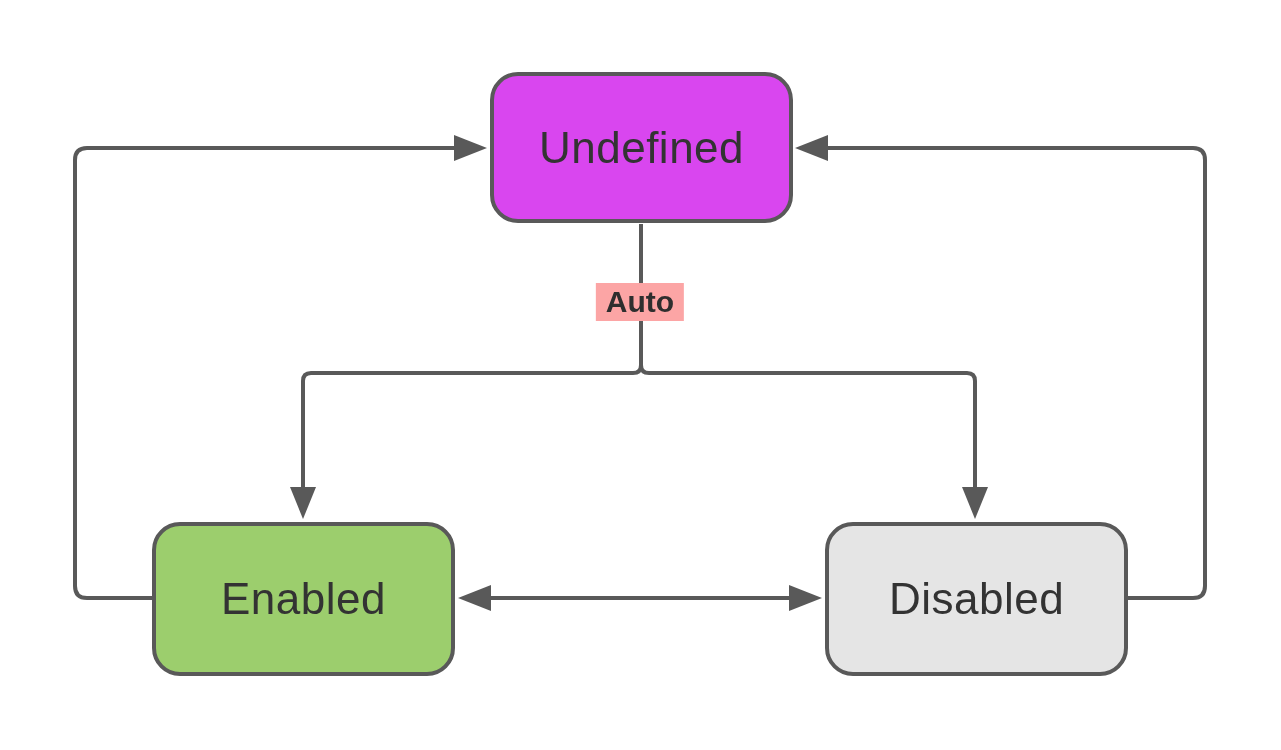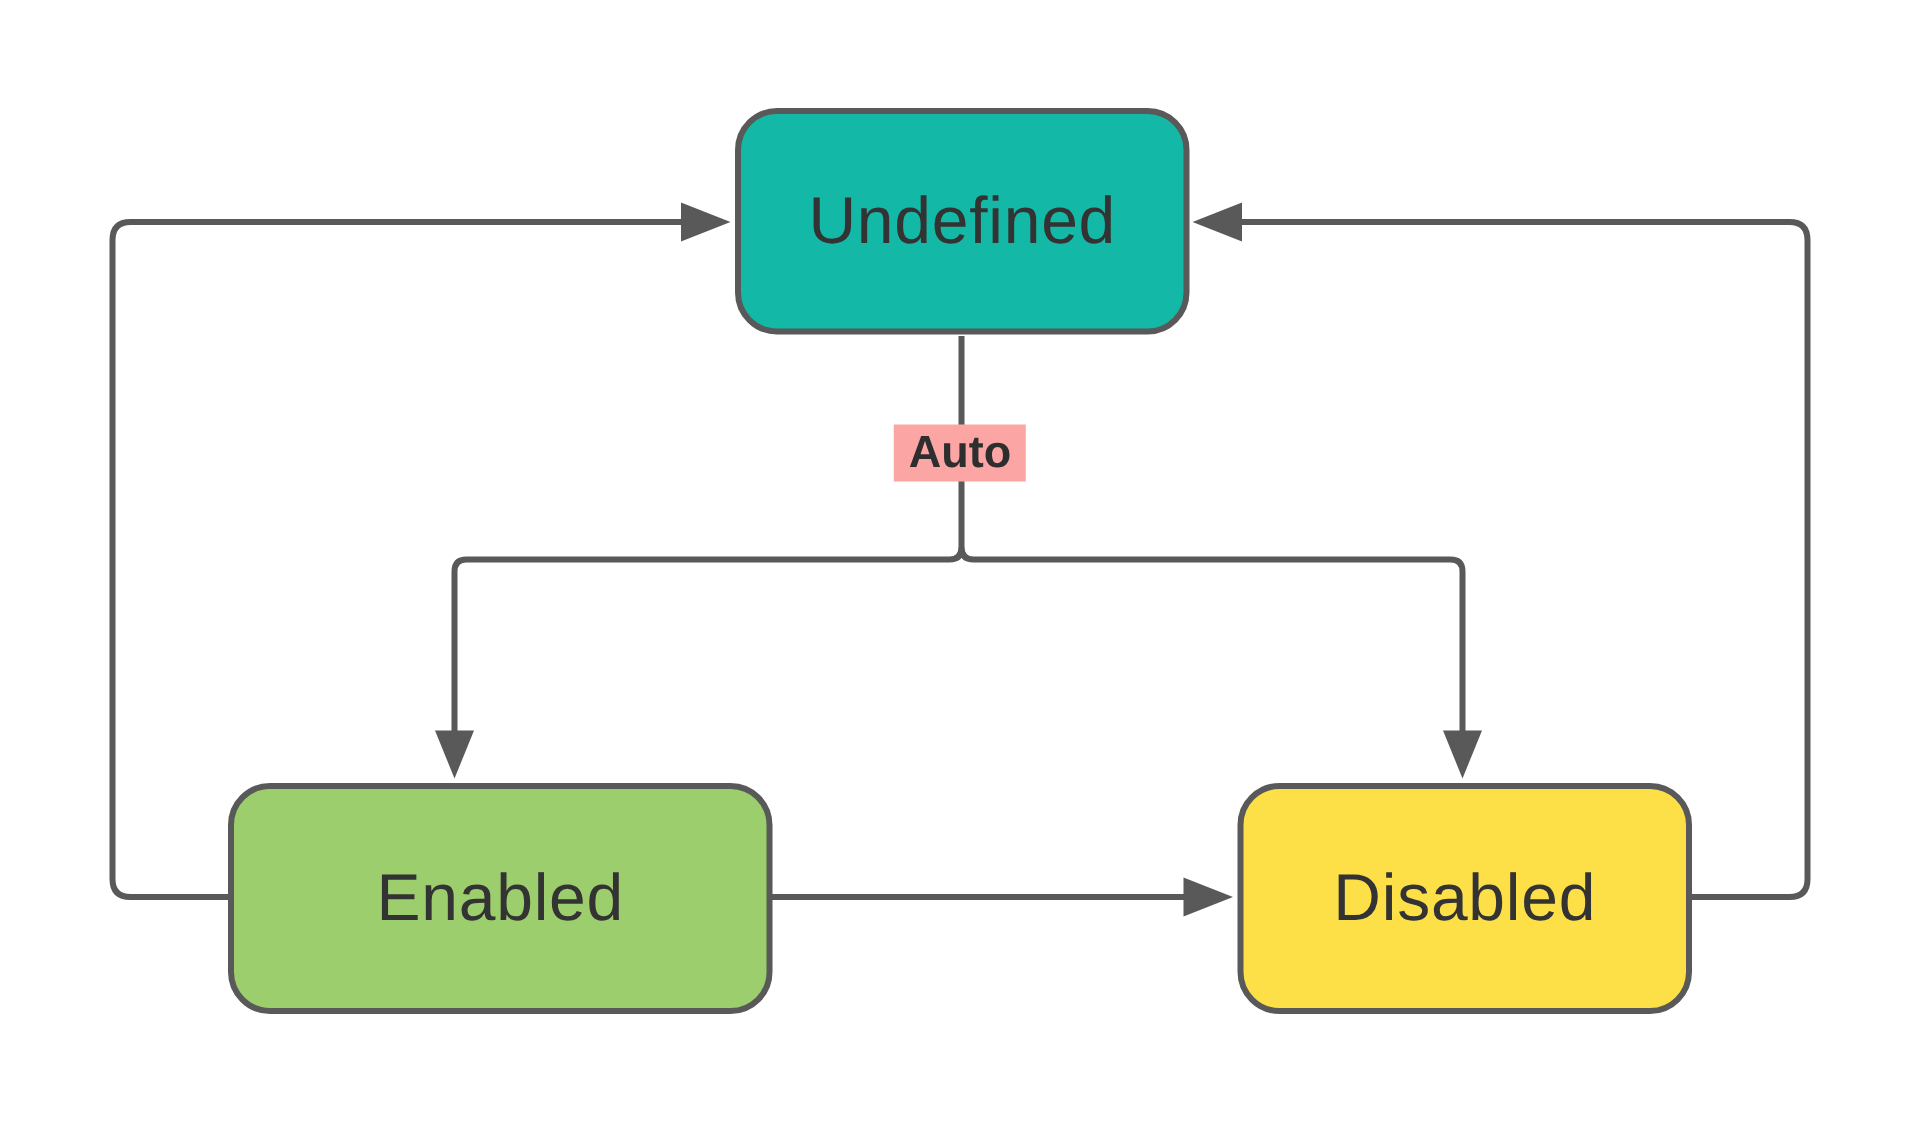--- a/index.html
+++ b/index.html
@@ -48,21 +48,21 @@
   .node-undefined {
     left: 490px;
     top: 72px;
     width: 303px;
     height: 151px;
     background: #FBD96B;
   }
   .node-enabled {
     left: 152px;
     top: 522px;
-    width: 363px;
+    width: 303px;
     height: 154px;
     background: #9CCE6D;
   }
   .node-disabled {
     left: 825px;
     top: 522px;
     width: 303px;
     height: 154px;
     background: #A5D8F5;
   }
@@ -106,27 +106,27 @@
       <polygon class="arrowhead" points="795,148 828,135 828,161"></polygon>
     </g>
 
     <g>
       <path class="edge-path" d="M490,598 H790"></path>
       <polygon class="arrowhead" points="458,598 491,585 491,611"></polygon>
       <polygon class="arrowhead" points="822,598 789,585 789,611"></polygon>
     </g>
   </svg>
 
-  <div class="node node-undefined" style="background-color: #14b8a6; text-align: center;">
+  <div class="node node-undefined" style="background-color: #d946ef; text-align: center;">
     <span class="node-label">Undefined</span>
   </div>
 
   <div class="node node-enabled" style="background-color: rgb(156, 206, 109);">
     <span class="node-label">Enabled</span>
   </div>
 
-  <div class="node node-disabled" style="background-color: #fde047;">
+  <div class="node node-disabled" style="background-color: #e5e5e5;">
     <span class="node-label">Disabled</span>
   </div>
 
   <div class="edge-label">Auto</div>
 
 </div>
 
 </body></html>

